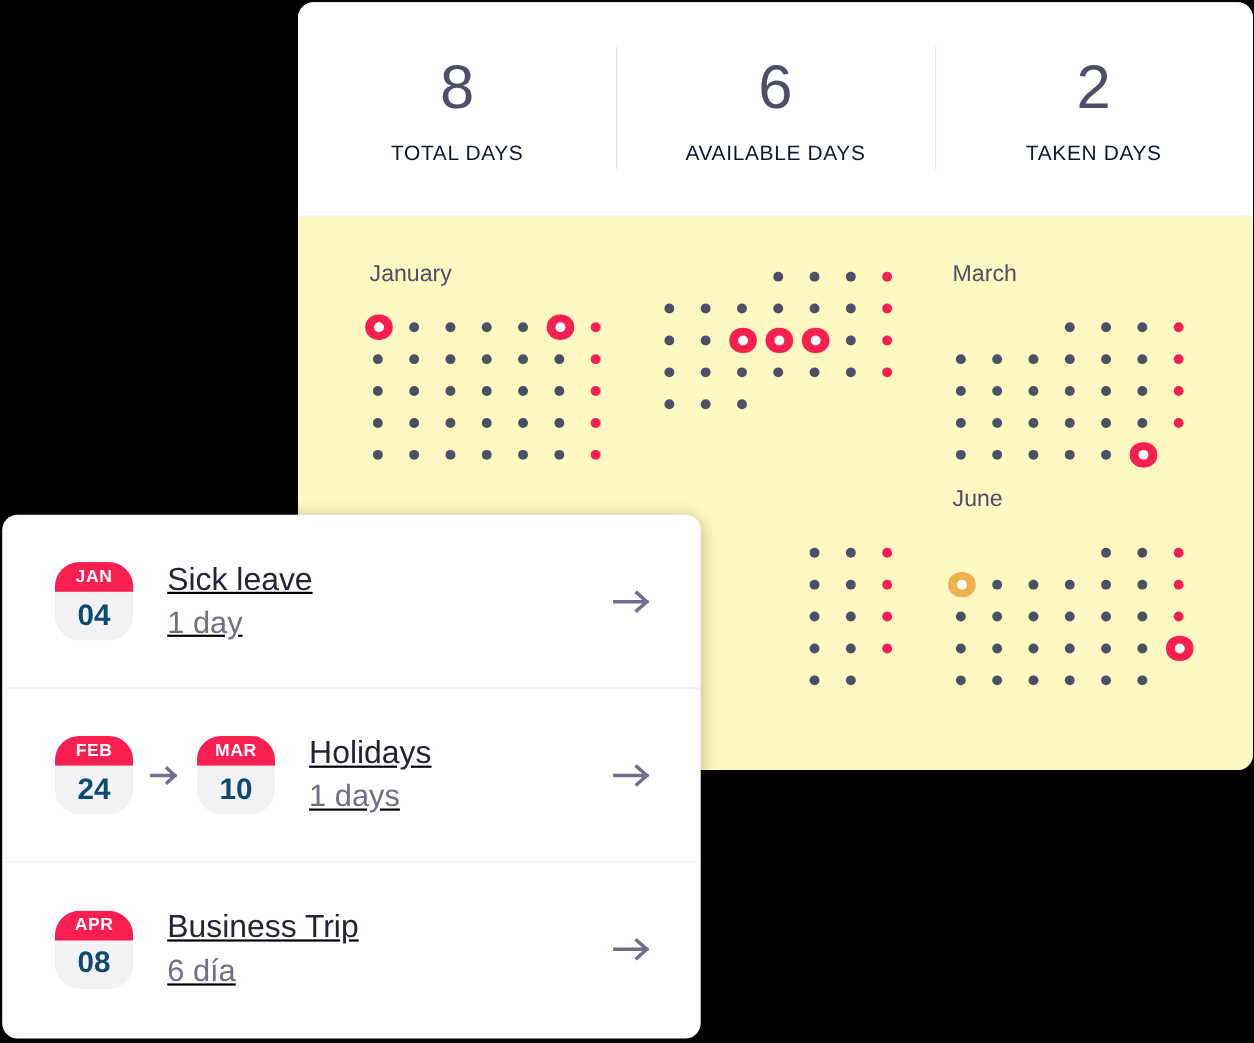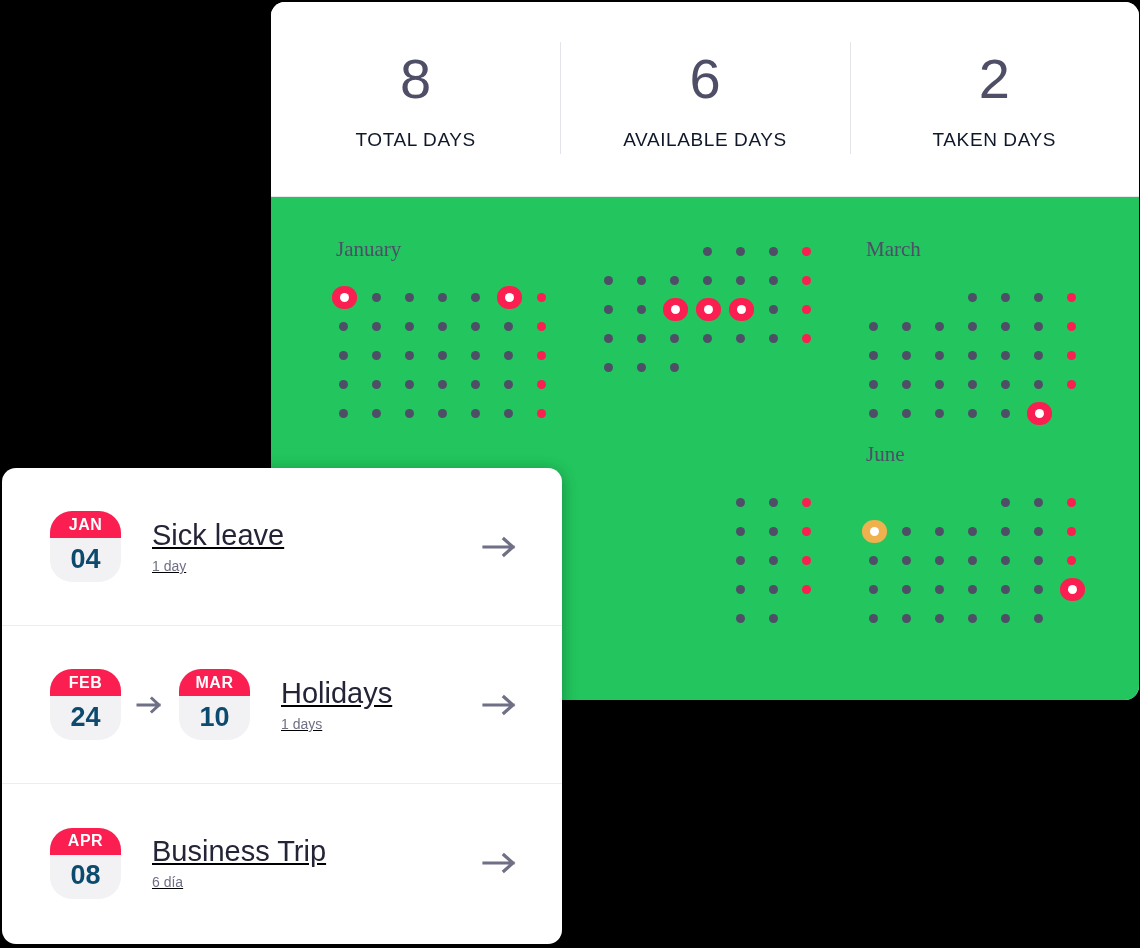--- a/index.html
+++ b/index.html
@@ -68,25 +68,24 @@
     margin-top: 22px;
     font-size: 19px;
     font-weight: 400;
     letter-spacing: 0.6px;
     color: #0f172a;
     text-transform: uppercase;
   }
 
   
   #calendar-body {
-    background: #22c55e;
+    background: #fef9c3;
     height: 503px;
     position: relative;
     padding: 40px 0 0 0;
-    font-family: Liberation Serif, serif;
   }
   .month-row {
     display: flex;
     padding-left: 62px;
   }
   .month-row.second { margin-top: 14px; }
 
   .month {
     width: 265px;
     flex: 0 0 265px;
@@ -148,21 +147,21 @@
   }
   .cell.mk.yellow::before { background: #efb04e; }
 
   .cell.e { }
 
   
   #list-card {
     position: absolute;
     left: 2px;
     top: 468px;
-    width: 560px;
+    width: 635px;
     height: 476px;
     background: #ffffff;
     border-radius: 14px;
     box-shadow: 0 3px 16px rgba(0,0,0,0.30);
     overflow: hidden;
   }
   .leave-row {
     display: flex;
     align-items: center;
     height: 158px;
@@ -219,21 +218,21 @@
   }
   .leave-title {
     font-size: 29px;
     color: #242437;
     font-weight: 400;
     line-height: 1.15;
     white-space: nowrap;
   }
   .leave-sub {
     margin-top: 7px;
-    font-size: 14px;
+    font-size: 28px;
     color: #6f6f85;
     font-weight: 400;
     line-height: 1.1;
   }
   .go-arrow {
     flex: 0 0 auto;
     display: flex;
     align-items: center;
     justify-content: center;
     width: 44px;

